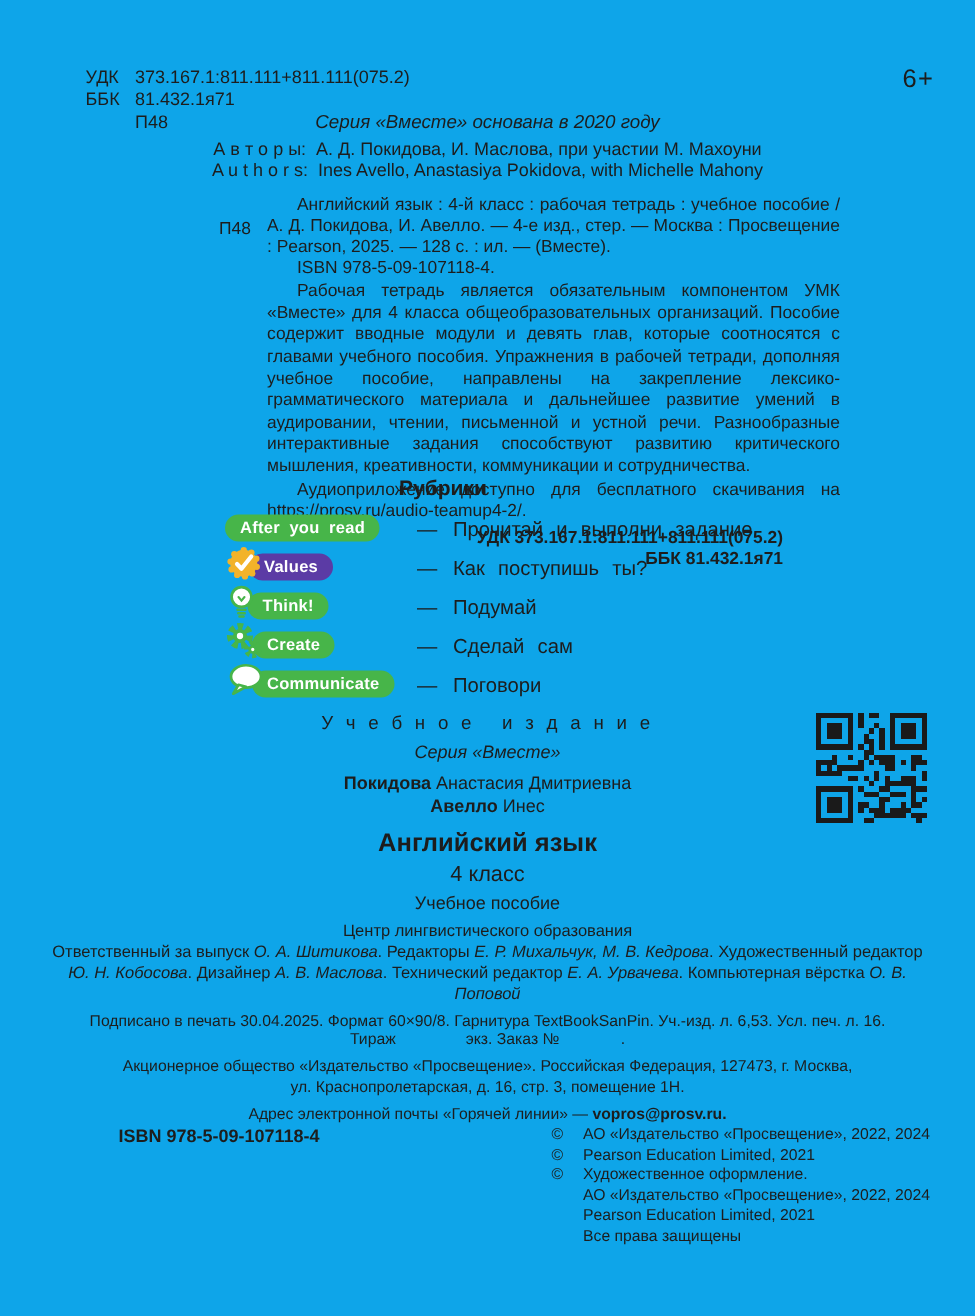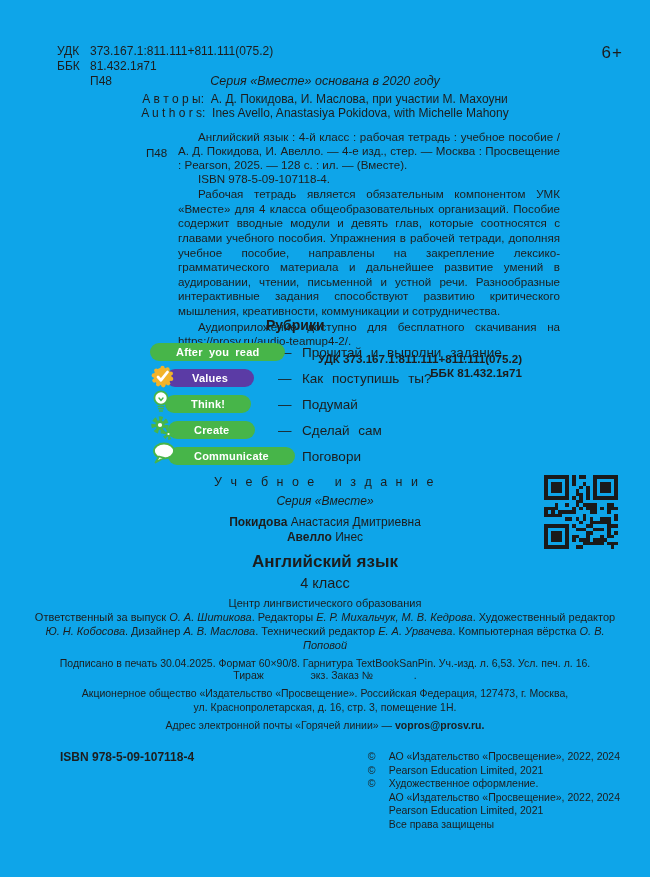--- a/index.html
+++ b/index.html
@@ -30,21 +30,21 @@
   .card .isbn-line { padding-left:20px; margin-top:1px; }
   .card .anno { text-align:justify; text-indent:20px; margin-top:1px; line-height:14.6px; }
   .card .udkblock { text-align:right; font-weight:bold; margin-top:3px; margin-right:38px; line-height:14px; }
 
   
   .rubrics { position:absolute; top:317px; left:150px; width:370px; }
   .rubrics-title { font-weight:bold; font-size:14px; margin-left:116px; margin-bottom:6px; }
   .rub-row { display:flex; align-items:center; height:26px; }
   .badge-cell { width:128px; display:flex; align-items:center; flex-shrink:0; }
   .pill {
-    display:inline-flex; align-items:center; height:18px; padding:0 26px;
+    display:inline-flex; align-items:center; height:18px; padding:0 10px;
     border-radius:10px; color:#fff; font-weight:bold; font-size:11px;
     white-space:nowrap; position:relative; z-index:1; letter-spacing:.2px; word-spacing:3px;
   }
   .pill.green { background:var(--badge-green); }
   .pill.purple { background:var(--badge-purple); }
   .rub-icon { position:relative; z-index:2; flex-shrink:0; }
   .rub-icon.overlap { margin-right:-9px; }
   .dash-cell { width:24px; font-size:13.5px; }
   .rub-label { font-size:13.5px; word-spacing:5px; white-space:nowrap; }
 
@@ -64,21 +64,21 @@
   .ed-print { font-size:10.5px; margin-top:5px; }
   .ed-tirazh { font-size:10.5px; }
   .ed-pub { font-size:10.5px; margin-top:5px; line-height:14px; }
   .ed-email { font-size:10.5px; margin-top:5px; }
   .ed-email .em { font-weight:bold; }
 
   .qr { position:absolute; top:468px; left:537px; width:88px; height:88px; }
 
   
   .footer { position:absolute; top:750px; left:60px; right:30px; display:flex; justify-content:space-between; }
-  .isbn-foot { font-weight:bold; font-size:12px; }
+  .isbn-foot { font-weight:bold; font-size:12px;margin-left:19px; }
   .copyblock { font-size:10.5px; line-height:13.6px; }
   .copyrow { display:flex; }
   .copysym { width:21px; flex-shrink:0; }
 </style>
 </head>
 <body>
 
 <div class="page">
 
   <div class="topmeta">
@@ -193,20 +193,21 @@
     </div>
   </div>
 
   <div class="colophon">
     <div class="ed-type">У ч е б н о е&nbsp;&nbsp;&nbsp;и з д а н и е</div>
     <div class="ed-series">Серия «Вместе»</div>
     <div class="ed-a1"><b>Покидова</b><span> Анастасия Дмитриевна</span></div>
     <div class="ed-a2"><b>Авелло</b><span> Инес</span></div>
     <div class="ed-title">Английский язык</div>
     <div class="ed-grade">4 класс</div>
+    <div class="ed-sub2">Учебное пособие</div>
     <div class="ed-center">Центр лингвистического образования</div>
     <div class="ed-staff">
       <span>Ответственный за выпуск </span><span class="nm">О. А. Шитикова</span><span>. Редакторы </span><span class="nm">Е. Р. Михальчук, М. В. Кедрова</span><span>. Художественный редактор </span><span class="nm">Ю. Н. Кобосова</span><span>. Дизайнер </span><span class="nm">А. В. Маслова</span><span>. Технический редактор </span><span class="nm">Е. А. Урвачева</span><span>. Компьютерная вёрстка </span><span class="nm">О. В. Поповой</span>
     </div>
     <div class="ed-print">Подписано в печать 30.04.2025. Формат 60×90/8. Гарнитура TextBookSanPin. Уч.-изд. л. 6,53. Усл. печ. л. 16.</div>
     <div class="ed-tirazh">Тираж&nbsp;&nbsp;&nbsp;&nbsp;&nbsp;&nbsp;&nbsp;&nbsp;&nbsp;&nbsp;&nbsp;&nbsp;&nbsp;&nbsp;&nbsp;&nbsp;экз. Заказ №&nbsp;&nbsp;&nbsp;&nbsp;&nbsp;&nbsp;&nbsp;&nbsp;&nbsp;&nbsp;&nbsp;&nbsp;&nbsp;&nbsp;.</div>
     <div class="ed-pub">
       <div>Акционерное общество «Издательство «Просвещение». Российская Федерация, 127473, г. Москва,</div>
       <div>ул. Краснопролетарская, д. 16, стр. 3, помещение 1Н.</div>
     </div>

